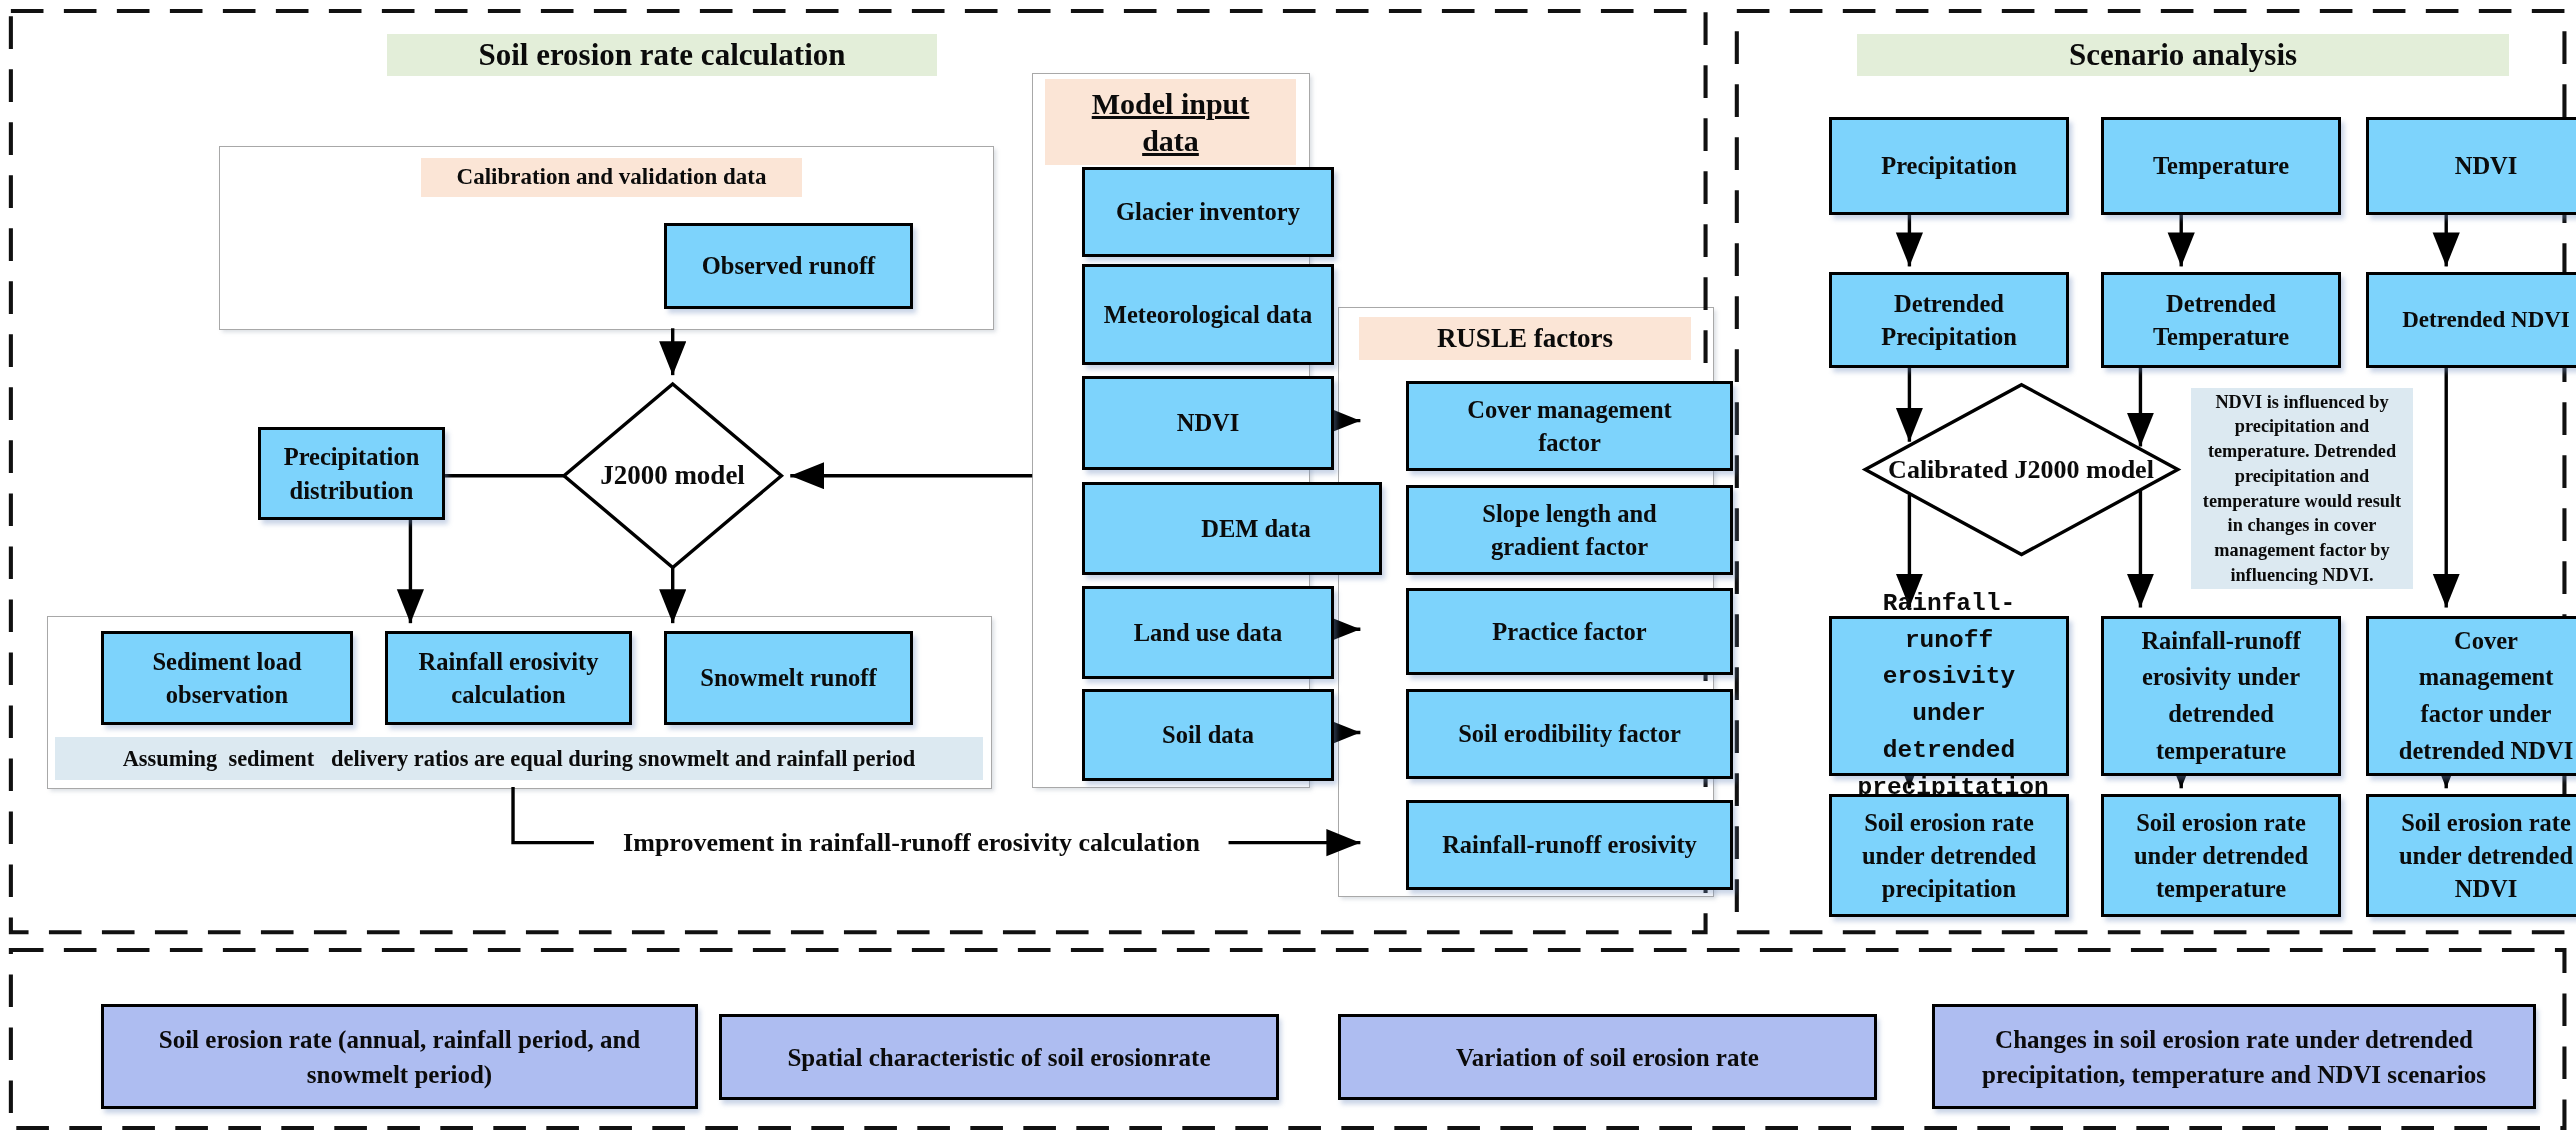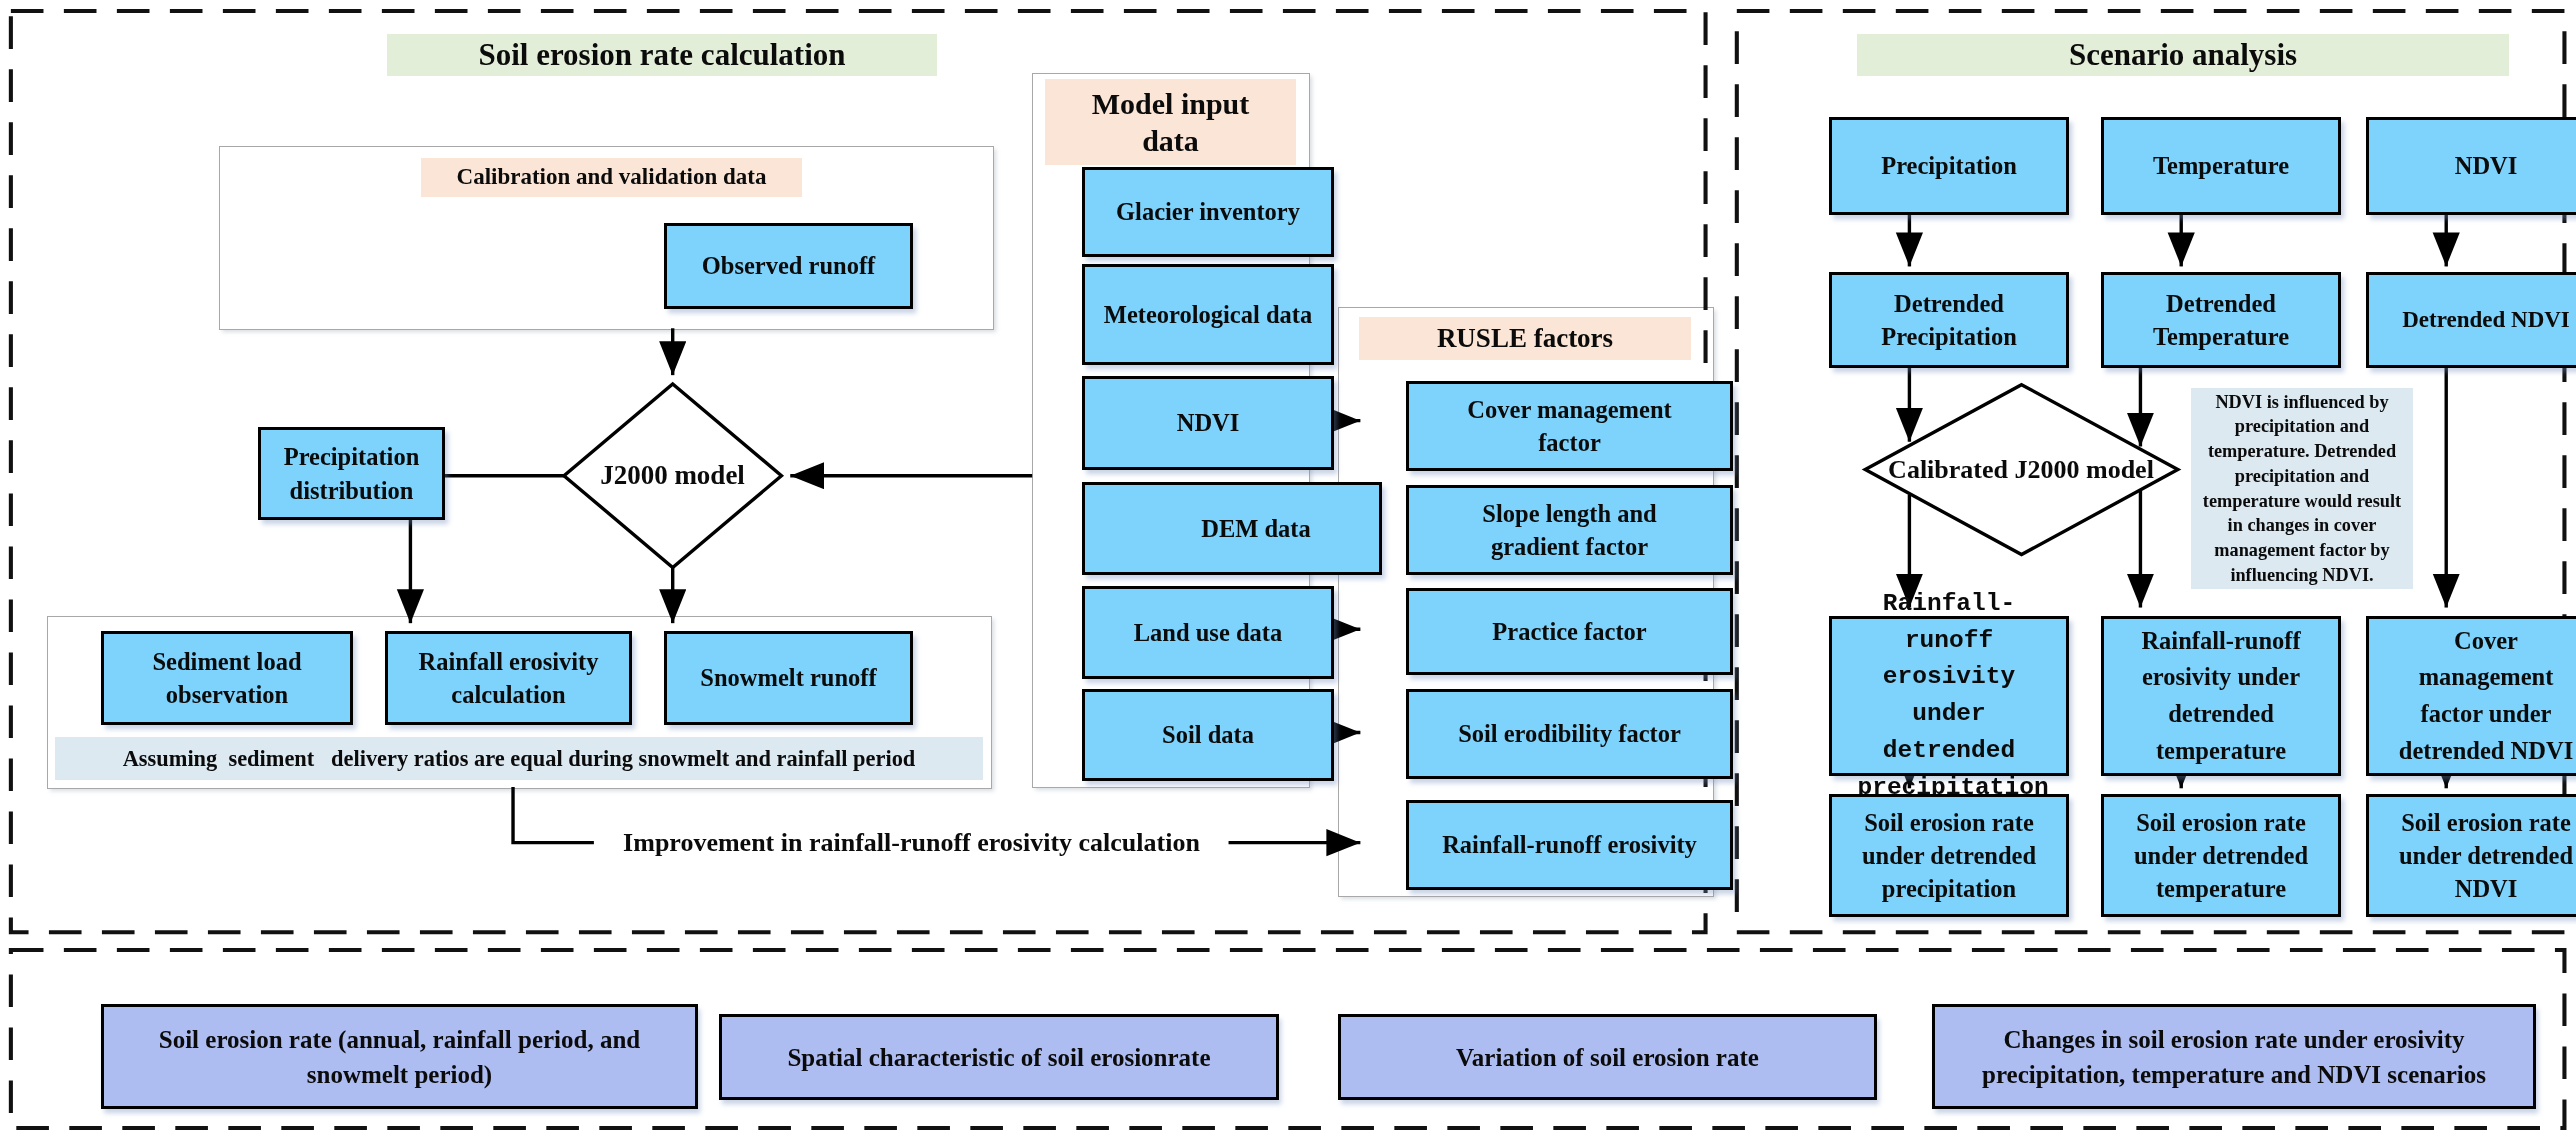--- a/index.html
+++ b/index.html
@@ -112,21 +112,21 @@
     </div>
   <div class="bx" style="left:627px;top:631px;width:243px;height:88px;">
       <span class="in">Snowmelt runoff</span>
     </div>
   <div class="note" style="left:55px;top:737px;width:928px;height:43px;font-size:22.4px;white-space:pre-wrap;"><span>Assuming  sediment   delivery ratios are equal during snowmelt and rainfall period</span></div>
 
   <div class="flow-label" style="left:593px;top:825px;width:637px;height:35px;">
       <span>Improvement in rainfall-runoff erosivity calculation</span>
     </div>
 
-  <div class="hdr peach" style="left:1045px;top:79px;width:251px;height:86px;font-size:30px;">
+  <div class="hdr peach" style="left:1045px;top:79px;width:251px;height:86px;font-size:30px;text-decoration:underline;">
       <span style="max-width:204px;">Model input data</span>
     </div>
   <div class="bx" style="left:1045px;top:167px;width:246px;height:84px;">
       <span class="in">Glacier inventory</span>
     </div>
   <div class="bx" style="left:1045px;top:264px;width:246px;height:95px;">
       <span class="in" style="max-width:211px;">Meteorological data</span>
     </div>
   <div class="bx" style="left:1045px;top:376px;width:246px;height:88px;">
       <span class="in">NDVI</span>
@@ -211,17 +211,17 @@
   <div class="out" style="left:101px;top:1004px;width:591px;height:99px;">
       <span style="max-width:550px;">Soil erosion rate (annual, rainfall period, and snowmelt period)</span>
     </div>
   <div class="out" style="left:719px;top:1014px;width:554px;height:80px;">
       <span>Spatial characteristic of soil erosionrate</span>
     </div>
   <div class="out" style="left:1338px;top:1014px;width:533px;height:80px;">
       <span>Variation of soil erosion rate</span>
     </div>
   <div class="out" style="left:1932px;top:1004px;width:598px;height:99px;">
-      <span style="max-width:571px;">Changes in soil erosion rate under erosivity precipitation, temperature and NDVI scenarios</span>
+      <span style="max-width:571px;">Changes in soil erosion rate under detrended precipitation, temperature and NDVI scenarios</span>
     </div>
 
 </div>
 
 
 </body></html>

